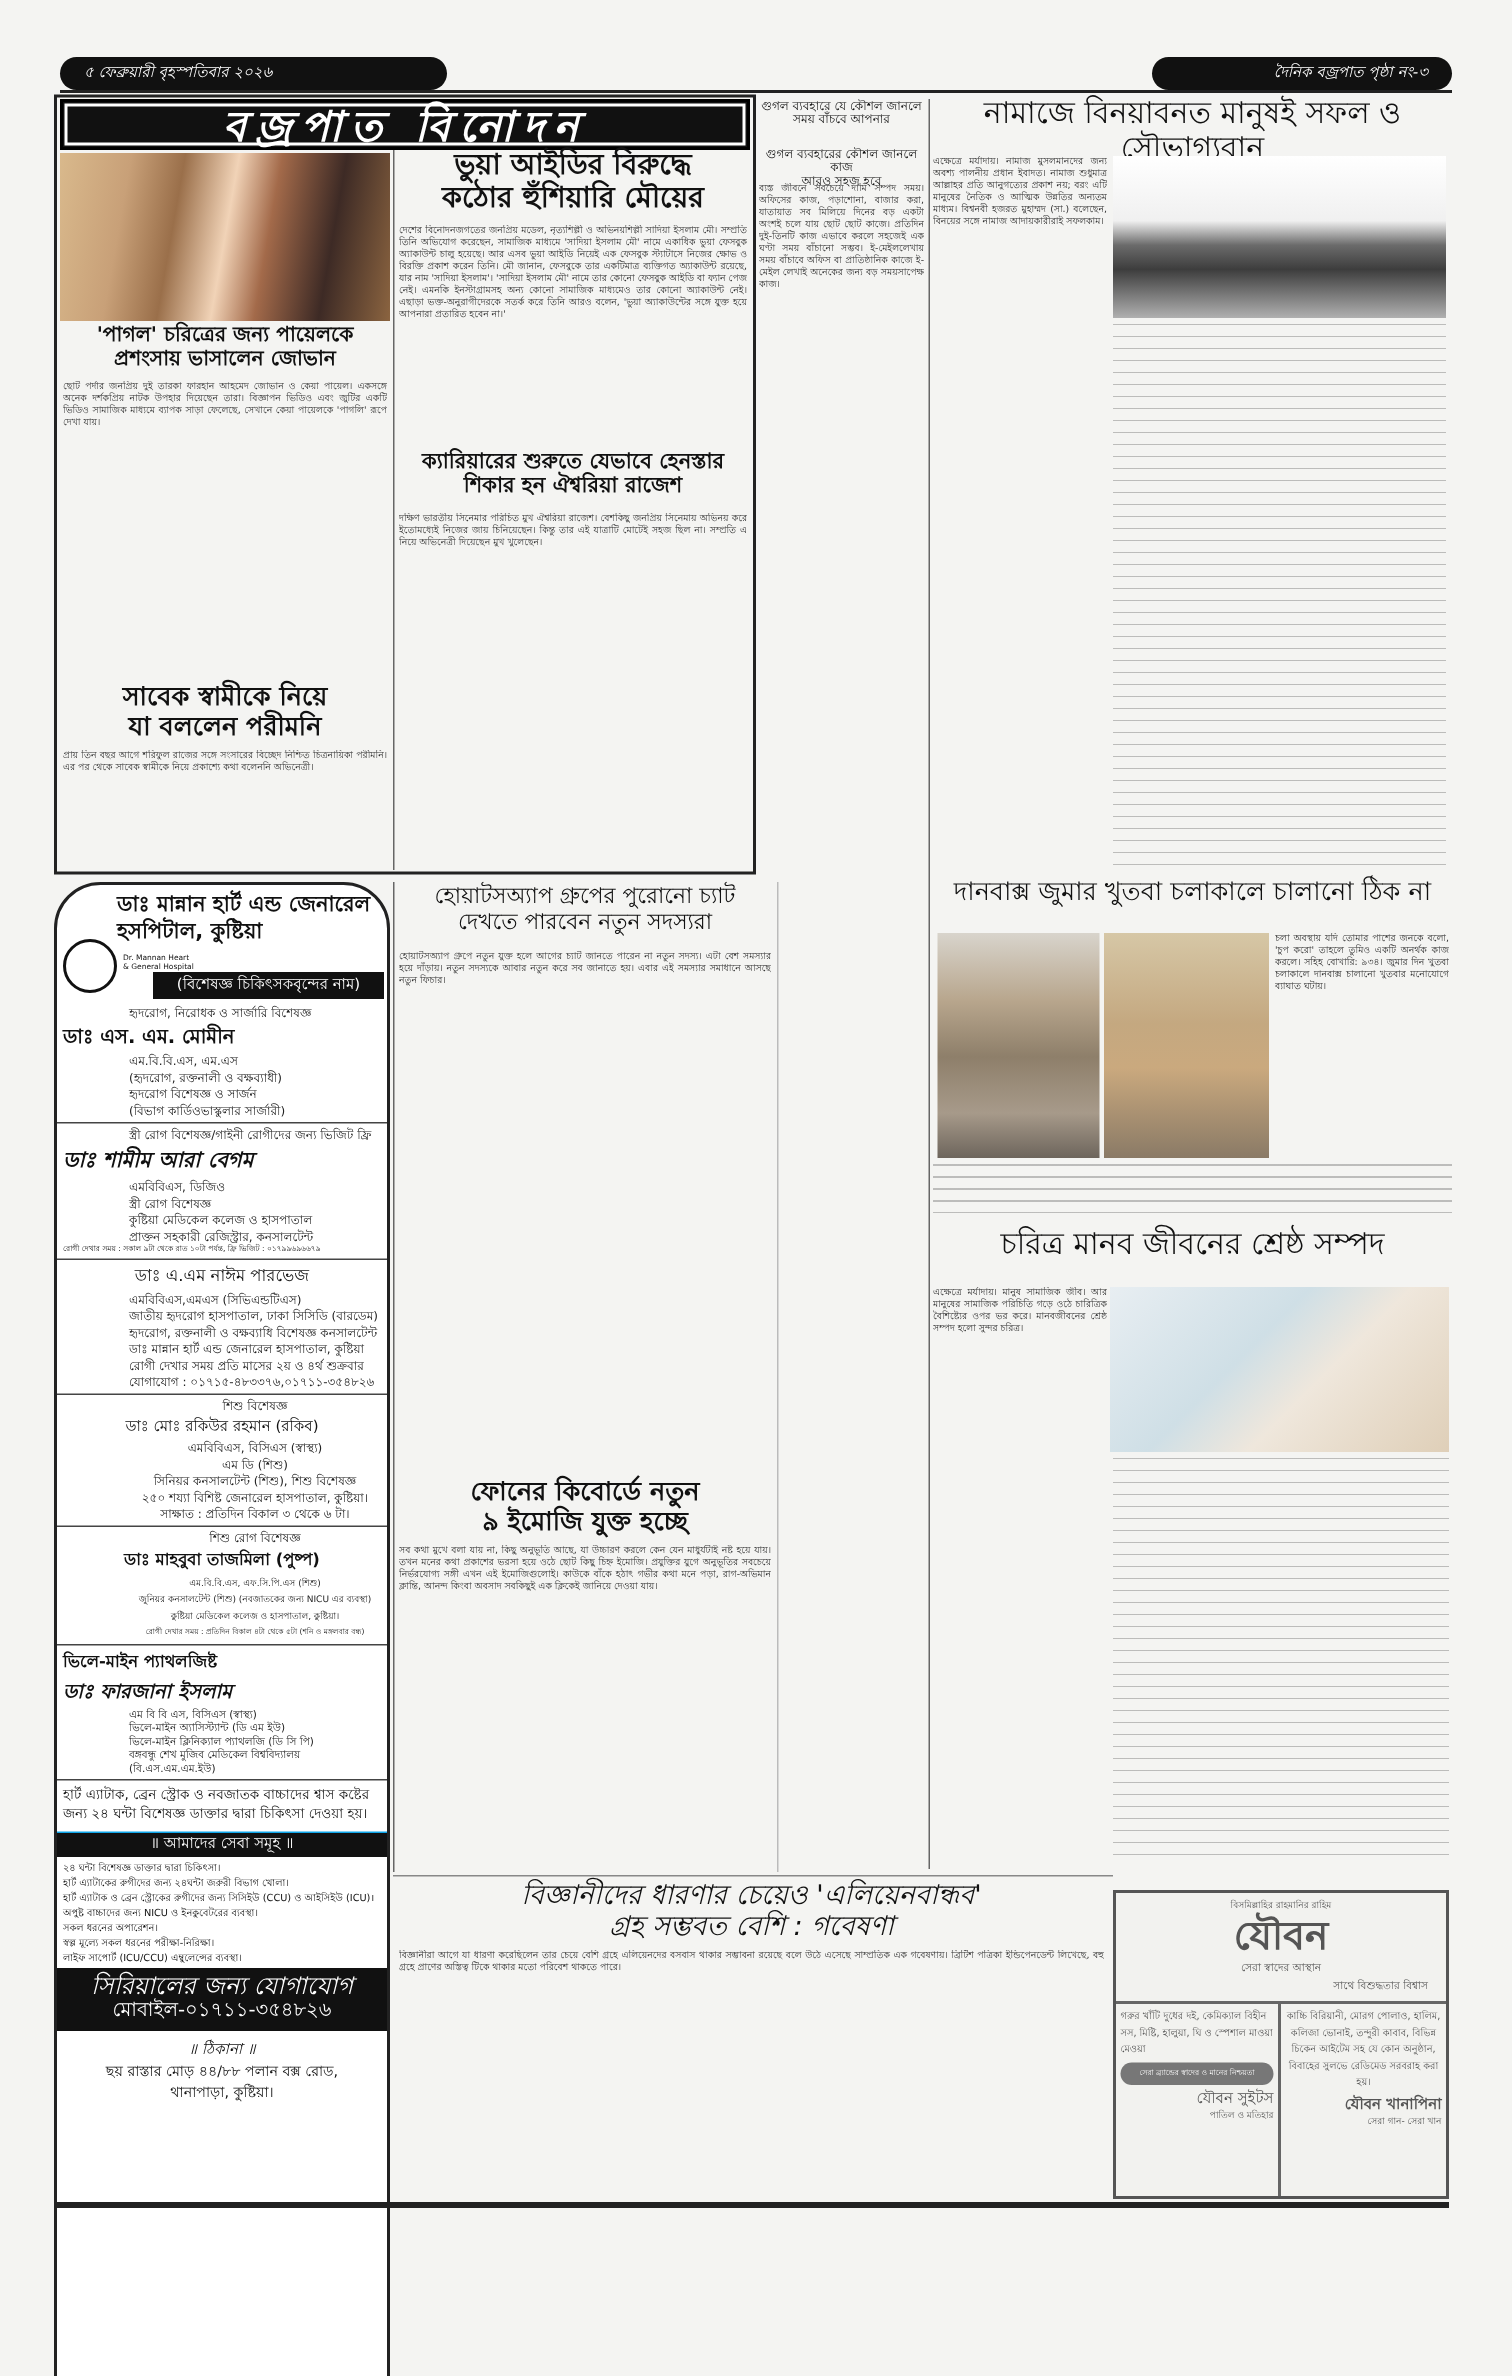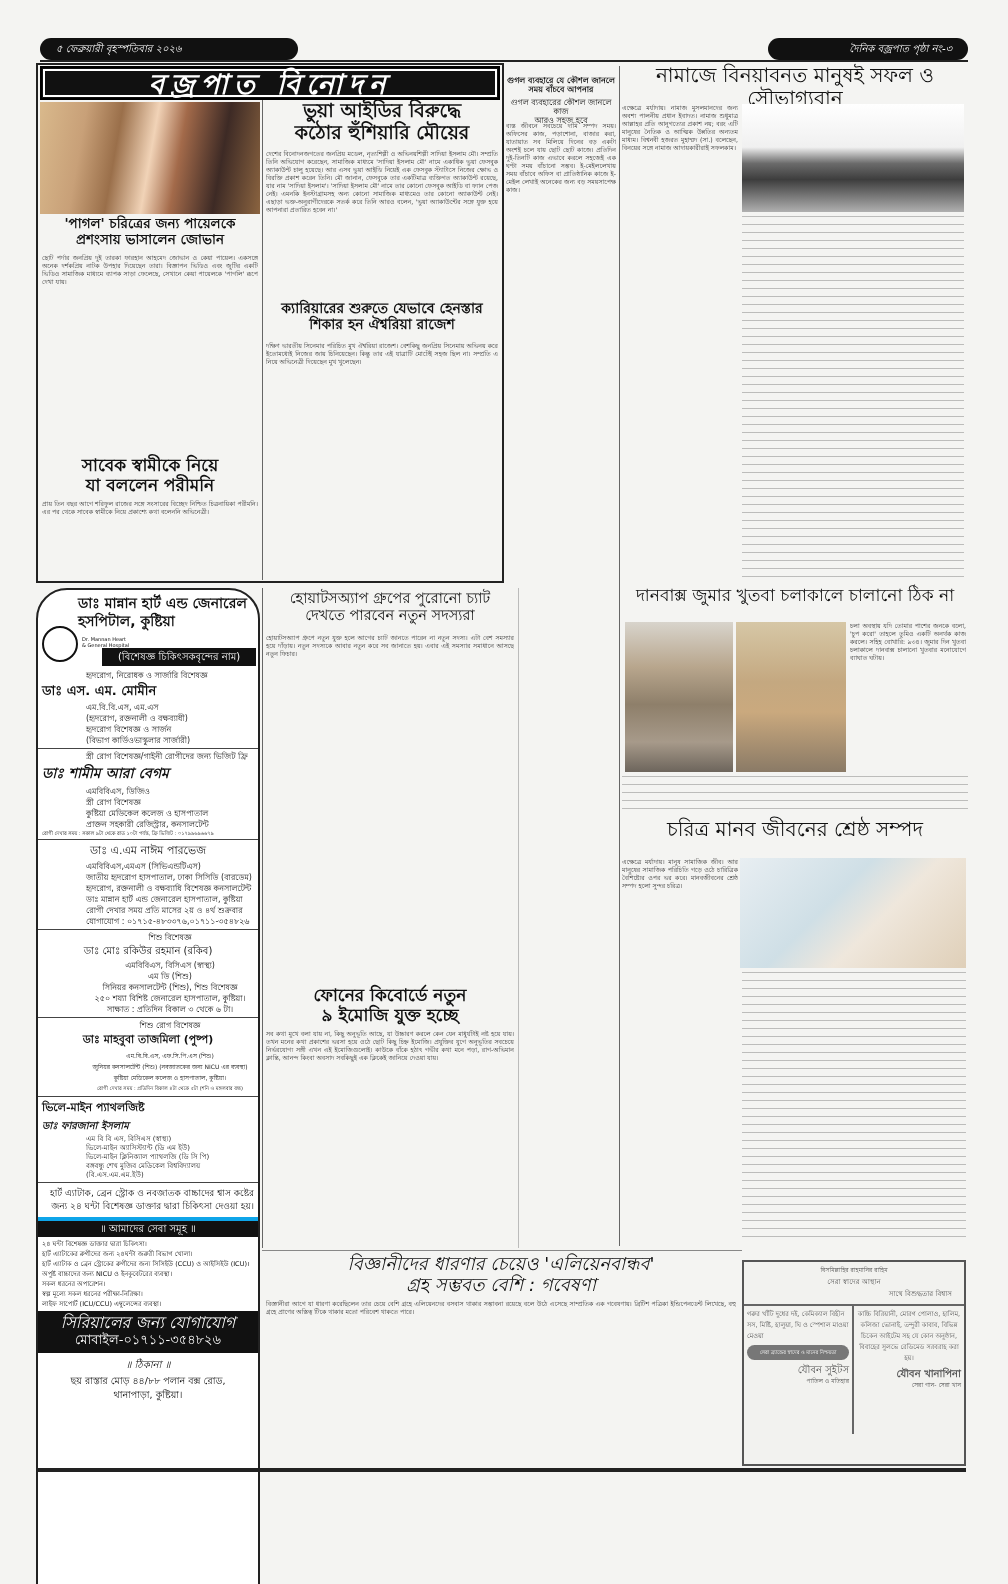--- a/index.html
+++ b/index.html
@@ -58,21 +58,21 @@
 <div class="body-text" style="left:42px;top:254px;width:216px;height:196px;">ছোট পর্দার জনপ্রিয় দুই তারকা ফারহান আহমেদ জোভান ও কেয়া পায়েল। একসঙ্গে অনেক দর্শকপ্রিয় নাটক উপহার দিয়েছেন তারা। বিজ্ঞাপন ভিডিও এবং জুটির একটি ভিডিও সামাজিক মাধ্যমে ব্যাপক সাড়া ফেলেছে, সেখানে কেয়া পায়েলকে 'পাগলি' রূপে দেখা যায়।</div>
 
 <div class="headline" style="left:40px;top:456px;width:220px;font-size:17px;">
   <div>সাবেক স্বামীকে নিয়ে</div>
   <div>যা বললেন পরীমনি</div>
 </div>
 <div class="body-text" style="left:42px;top:500px;width:216px;height:78px;">প্রায় তিন বছর আগে শরিফুল রাজের সঙ্গে সংসারের বিচ্ছেদ নিশ্চিত চিত্রনায়িকা পরীমনি। এর পর থেকে সাবেক স্বামীকে নিয়ে প্রকাশ্যে কথা বলেননি অভিনেত্রী।</div>
 
 <div class="vrule" style="left:262px;top:100px;height:480px;"></div>
 
-<div class="headline" style="left:505px;top:76px;width:112px;font-size:8px;font-weight:bold;">
+<div class="headline" style="left:505px;top:66px;width:112px;font-size:8px;font-weight:normal;">
   <div>গুগল ব্যবহারে যে কৌশল জানলে</div>
   <div>সময় বাঁচবে আপনার</div>
 </div>
 <div class="headline" style="left:505px;top:98px;width:112px;font-size:8px;font-weight:normal;">
   <div>গুগল ব্যবহারের কৌশল জানলে কাজ</div>
   <div>আরও সহজ হবে</div>
 </div>
 <div class="body-text" style="left:506px;top:122px;width:110px;height:1120px;">ব্যস্ত জীবনে সবচেয়ে দামি সম্পদ সময়। অফিসের কাজ, পড়াশোনা, বাজার করা, যাতায়াত সব মিলিয়ে দিনের বড় একটা অংশই চলে যায় ছোট ছোট কাজে। প্রতিদিন দুই-তিনটি কাজ এভাবে করলে সহজেই এক ঘণ্টা সময় বাঁচানো সম্ভব। ই-মেইললেখায় সময় বাঁচাবে অফিস বা প্রাতিষ্ঠানিক কাজে ই-মেইল লেখাই অনেকের জন্য বড় সময়সাপেক্ষ কাজ।</div>
 <div class="vrule" style="left:619px;top:66px;height:1180px;"></div>
 
@@ -128,28 +128,28 @@
   <div class="doc-block" style="text-align:center;">
     <div class="ad-line">শিশু রোগ বিশেষজ্ঞ</div>
     <div style="font-size:11px;font-weight:bold;">ডাঃ মাহবুবা তাজমিলা (পুষ্প)</div>
     <div class="ad-line" style="font-size:6px;">এম.বি.বি.এস, এফ.সি.পি.এস (শিশু)</div>
     <div class="ad-line" style="font-size:6px;">জুনিয়র কনসালটেন্ট (শিশু) (নবজাতকের জন্য NICU এর ব্যবস্থা)</div>
     <div class="ad-line" style="font-size:6px;">কুষ্টিয়া মেডিকেল কলেজ ও হাসপাতাল, কুষ্টিয়া।</div>
     <div class="ad-line" style="font-size:5px;">রোগী দেখার সময় : প্রতিদিন বিকাল ৪টা থেকে ৫টা (শনি ও মঙ্গলবার বন্ধ)</div>
   </div>
   <div class="doc-block">
     <div style="font-size:11px;font-weight:bold;">ভিলে-মাইন প্যাথলজিষ্ট</div>
-    <div style="font-size:10px;font-weight:bold;font-style:italic;">ডাঃ ফারজানা ইসলাম</div>
+    <div style="font-size:13px;font-weight:bold;font-style:italic;">ডাঃ ফারজানা ইসলাম</div>
     <div class="ad-line" style="font-size:7px;line-height:9px;">এম বি বি এস, বিসিএস (স্বাস্থ্য)</div>
     <div class="ad-line" style="font-size:7px;line-height:9px;">ভিলে-মাইন অ্যাসিস্ট্যান্ট (ডি এম ইউ)</div>
     <div class="ad-line" style="font-size:7px;line-height:9px;">ভিলে-মাইন ক্লিনিক্যাল প্যাথলজি (ডি সি পি)</div>
     <div class="ad-line" style="font-size:7px;line-height:9px;">বঙ্গবন্ধু শেখ মুজিব মেডিকেল বিশ্ববিদ্যালয়</div>
     <div class="ad-line" style="font-size:7px;line-height:9px;">(বি.এস.এম.এম.ইউ)</div>
   </div>
-  <div style="padding:4px;font-size:9px;line-height:13px;text-align:right;border-bottom:4px solid #0ea5e9;">হার্ট এ্যাটাক, ব্রেন স্ট্রোক ও নবজাতক বাচ্চাদের শ্বাস কষ্টের জন্য ২৪ ঘন্টা বিশেষজ্ঞ ডাক্তার দ্বারা চিকিৎসা দেওয়া হয়।</div>
+  <div style="padding:4px;font-size:9px;line-height:13px;text-align:left;border-bottom:1px solid #0ea5e9;">হার্ট এ্যাটাক, ব্রেন স্ট্রোক ও নবজাতক বাচ্চাদের শ্বাস কষ্টের জন্য ২৪ ঘন্টা বিশেষজ্ঞ ডাক্তার দ্বারা চিকিৎসা দেওয়া হয়।</div>
   <div class="blackbar" style="font-size:10px;line-height:16px;">॥ আমাদের সেবা সমূহ ॥</div>
   <div style="padding:2px 4px;">
     <div style="font-size:6.5px;line-height:10px;">২৪ ঘন্টা বিশেষজ্ঞ ডাক্তার দ্বারা চিকিৎসা।</div>
     <div style="font-size:6.5px;line-height:10px;">হার্ট এ্যাটাকের রুগীদের জন্য ২৪ঘন্টা জরুরী বিভাগ খোলা।</div>
     <div style="font-size:6.5px;line-height:10px;">হার্ট এ্যাটাক ও ব্রেন স্ট্রোকের রুগীদের জন্য সিসিইউ (CCU) ও আইসিইউ (ICU)।</div>
     <div style="font-size:6.5px;line-height:10px;">অপুষ্ট বাচ্চাদের জন্য NICU ও ইনকুবেটরের ব্যবস্থা।</div>
     <div style="font-size:6.5px;line-height:10px;">সকল ধরনের অপারেশন।</div>
     <div style="font-size:6.5px;line-height:10px;">স্বল্প মূল্যে সকল ধরনের পরীক্ষা-নিরিক্ষা।</div>
     <div style="font-size:6.5px;line-height:10px;">লাইফ সাপোর্ট (ICU/CCU) এম্বুলেন্সের ব্যবস্থা।</div>
   </div>
@@ -191,20 +191,21 @@
 
 <div class="hrule" style="left:262px;top:1250px;width:480px;height:1px;background:#888;"></div>
 <div class="headline" style="left:264px;top:1254px;width:474px;font-size:18px;font-style:italic;font-weight:normal;">
   <div>বিজ্ঞানীদের ধারণার চেয়েও 'এলিয়েনবান্ধব'</div>
   <div>গ্রহ সম্ভবত বেশি : গবেষণা</div>
 </div>
 <div class="body-text" style="left:266px;top:1300px;width:470px;height:164px;">বিজ্ঞানীরা আগে যা ধারণা করেছিলেন তার চেয়ে বেশি গ্রহে এলিয়েনদের বসবাস থাকার সম্ভাবনা রয়েছে বলে উঠে এসেছে সাম্প্রতিক এক গবেষণায়। ব্রিটিশ পত্রিকা ইন্ডিপেনডেন্ট লিখেছে, বহু গ্রহে প্রাণের অস্তিত্ব টিকে থাকার মতো পরিবেশ থাকতে পারে।</div>
 
 <div class="ad-box" style="left:742px;top:1260px;width:224px;height:206px;background:#f2f2ef;border-color:#555;">
   <div style="text-align:center;font-size:6px;color:#555;margin-top:3px;">বিসমিল্লাহির রাহমানির রাহিম</div>
+  <div style="text-align:center;font-size:26px;font-weight:bold;color:#555;line-height:30px;font-family:'DejaVu Serif',serif;">যৌবন</div>
   <div style="text-align:center;font-size:7px;color:#555;">সেরা স্বাদের আস্থান</div>
   <div style="text-align:right;padding-right:12px;font-size:7px;color:#555;">সাথে বিশুদ্ধতার বিশ্বাস</div>
   <div style="display:flex;border-top:2px solid #666;margin-top:4px;height:130px;">
     <div style="width:50%;border-right:2px solid #666;padding:3px;font-size:6.5px;line-height:11px;color:#555;position:relative;">
       <div>গরুর খাঁটি দুধের দই, কেমিক্যাল বিহীন সস, মিষ্টি, হালুয়া, ঘি ও স্পেশাল মাওয়া মেওয়া</div>
       <div style="background:#777;color:#fff;border-radius:10px;text-align:center;font-size:5px;padding:2px;margin-top:3px;">সেরা ব্র্যান্ডের স্বাদের ও মানের নিশ্চয়তা</div>
       <div style="font-size:10px;font-weight:normal;text-align:right;margin-top:4px;">যৌবন সুইটস</div>
       <div style="font-size:6px;text-align:right;">পাতিল ও মতিহার</div>
     </div>
     <div style="width:50%;padding:3px;font-size:6.5px;line-height:11px;color:#555;text-align:center;">

